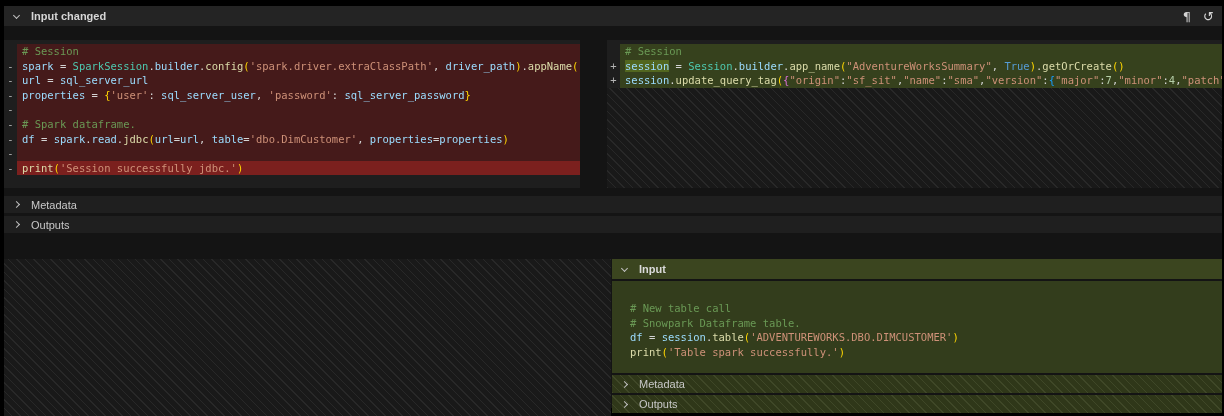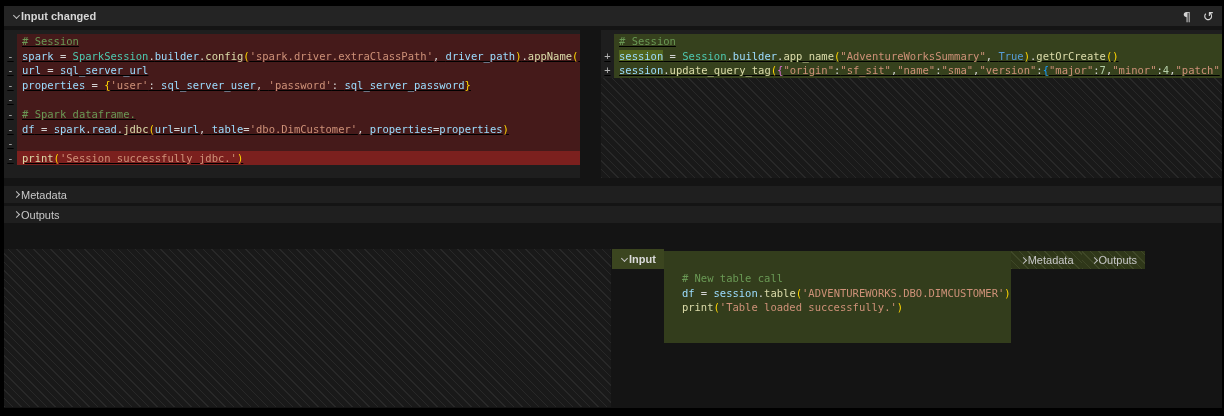--- a/index.html
+++ b/index.html
@@ -2,35 +2,35 @@
 <html style="--deleted-line-bg: #451a1a; --deleted-emphasis-bg: #7b201e; --added-line-bg: #36411d; --added-word-bg: #52661f; --inserted-cell-bg: #333d1c; --inserted-header-bg: #3b451f;"><head>
 <meta charset="utf-8">
 <style>
   * { box-sizing: border-box; margin: 0; padding: 0; }
   html, body { width: 1224px; height: 416px; background: #000; overflow: hidden; }
   body { position: relative; font-family: "Liberation Sans", sans-serif; }
 
   .app { position: absolute; left: 4px; top: 6px; width: 1218px; height: 402px; background: #141414; }
 
   
-  .row { display: flex; align-items: center; gap: 0; color: #c8c8c8; font-size: 11px; padding: 0 8px; }
+  .row { display: flex; align-items: center; gap: 10px; color: #c8c8c8; font-size: 11px; padding: 0 8px; }
   .row.hdr { height: 20px; background: #242424; font-weight: bold; color: #d6d6d6; }
   .row.sub { height: 17px; background: #1f1f1f; margin-top: 3px; }
   .row.sub.first { margin-top: 8px; }
 
   .chev { display: inline-block; width: 5px; height: 5px; border-right: 1.4px solid #c0c0c0;
           border-bottom: 1.4px solid #c0c0c0; transform: rotate(-45deg); flex: none; margin: 0 2px 0 2px; }
   .chev.down { transform: rotate(45deg); margin-top: -2px; }
 
   .hdr-icons { margin-left: auto; display: flex; gap: 12px; align-items: center;
                font-family: "DejaVu Sans", sans-serif; font-size: 13px; font-weight: normal; color: #d4d4d4; }
   .icon-btn { cursor: pointer; line-height: 1; }
 
   
-  .diff-body { display: flex; gap: 21px; height: 148px; margin-top: 4px; text-decoration: underline; }
+  .diff-body { display: flex; gap: 27px; height: 148px; margin-top: 14px; }
   .pane { background: #1e1e1e; overflow: hidden; display: flex; flex-direction: column; padding-top: 4px;
           font-family: "DejaVu Sans Mono", "Liberation Mono", monospace; font-size: 10.5px; line-height: 14.6px; }
   .pane.left { flex: 0 0 576px; }
   .pane.right { flex: 1; }
   .pane.new { height: 92px; background: var(--inserted-cell-bg, #333d1c); margin-top: 2px; padding-top: 20px; }
 
   .code-line { display: flex; white-space: pre; height: 14.6px; flex: none; }
   .gutter { flex: 0 0 13px; text-align: center; color: #b4b4b4; }
   .line-content { flex: 1; padding-left: 5px; overflow: hidden; }
 
@@ -42,21 +42,21 @@
   .filler { flex: 1; }
   .filler.dark { background: #1e1e1e; }
   .filler.olive { background: transparent; }
 
   .hatchbg { background-color: #191919;
              background-image: repeating-linear-gradient(45deg, #282828 0 1px, transparent 1px 6px); }
 
   
   .bottom { display: flex; margin-top: 26px; height: 158px; }
   .empty-left { flex: 0 0 607px; margin-right: 1px; }
-  .new-cell { flex: 1; display: flex; flex-direction: row; border-radius: 26px; }
+  .new-cell { flex: 1; display: flex; flex-direction: column; border-radius: 26px; }
   .row.olive-hdr { height: 20px; background: var(--inserted-header-bg, #3b451f); font-weight: bold; color: #dadada; }
   .row.olive-row { height: 18px; margin-top: 2px;
                    background-color: #2f3719;
                    background-image: repeating-linear-gradient(45deg, rgba(225,238,185,0.09) 0 1px, transparent 1px 6px); }
 
   
   .tk-cm { color: #6a9955; }
   .tk-v  { color: #9cdcfe; }
   .tk-op { color: #d4d4d4; }
   .tk-cls{ color: #4ec9b0; }
@@ -118,22 +118,23 @@
     <div class="empty-left hatchbg"></div>
 
     <div class="new-cell">
       <div class="row olive-hdr">
         <span class="chev down"></span>
         <span>Input</span>
       </div>
 
       <div class="pane new" id="new-pane">
           <div class="code-line"><span class="gutter"></span><span class="line-content"><span class="tk-cm"># New table call</span></span></div>
+          <div class="code-line"><span class="gutter"></span><span class="line-content"><span class="tk-cm"># Snowpark Dataframe table.</span></span></div>
           <div class="code-line"><span class="gutter"></span><span class="line-content"><span class="tk-v">df</span><span class="tk-op"> = </span><span class="tk-v">session</span><span class="tk-op">.</span><span class="tk-fn">table</span><span class="tk-b1">(</span><span class="tk-s">'ADVENTUREWORKS.DBO.DIMCUSTOMER'</span><span class="tk-b1">)</span></span></div>
-          <div class="code-line"><span class="gutter"></span><span class="line-content"><span class="tk-fn">print</span><span class="tk-b1">(</span><span class="tk-s">'Table loaded successfully.'</span><span class="tk-b1">)</span></span></div>
+          <div class="code-line"><span class="gutter"></span><span class="line-content"><span class="tk-fn">print</span><span class="tk-b1">(</span><span class="tk-s">'Table spark successfully.'</span><span class="tk-b1">)</span></span></div>
           <div class="filler olive"></div>
         </div>
 
       <div class="row sub olive-row">
         <span class="chev"></span>
         <span>Metadata</span>
       </div>
       <div class="row sub olive-row">
         <span class="chev"></span>
         <span>Outputs</span>

